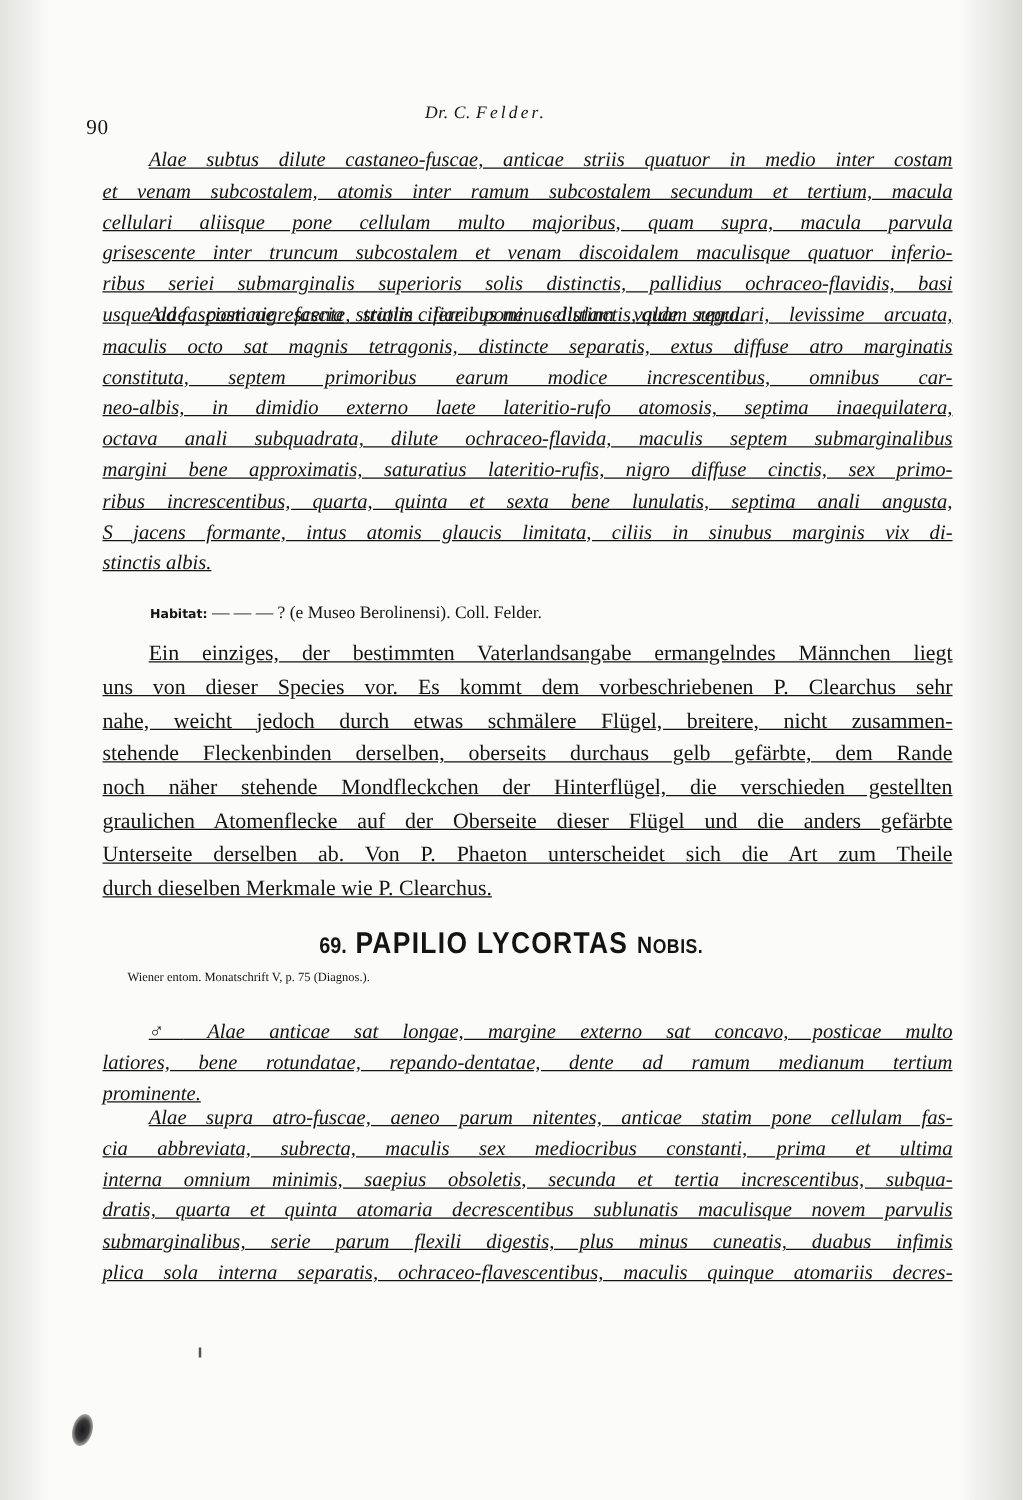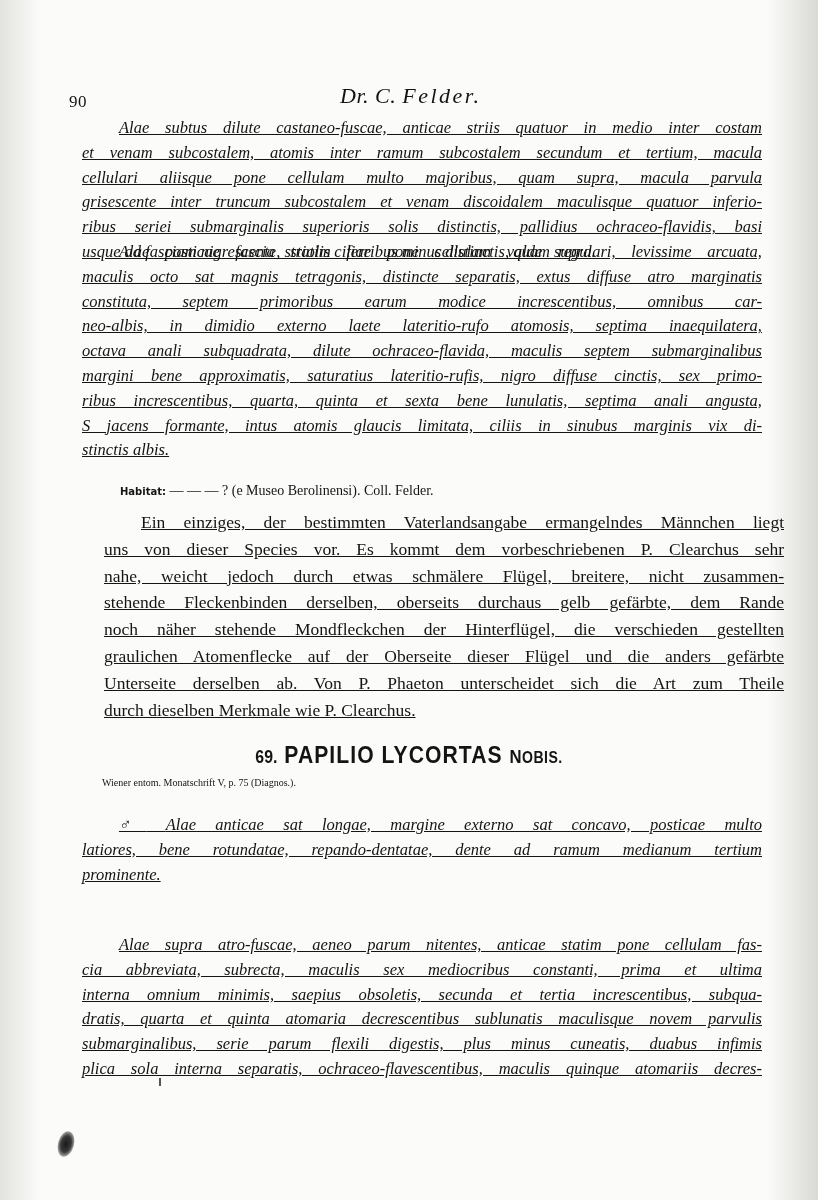--- a/index.html
+++ b/index.html
@@ -27,21 +27,21 @@
     position: absolute;
     left: 69px;
     top: 92px;
     font-size: 17px;
     letter-spacing: 0.5px;
   }
   .running-head {
     position: absolute;
     left: 340px;
     top: 83px;
-    font-size: 22px;
+    font-size: 14px;
     font-style: italic;
     letter-spacing: 0.5px;
   }
   .running-head .spaced { letter-spacing: 2.5px; }
 
   .block {
     position: absolute;
     left: 82px;
     width: 680px;
     text-decoration: underline;
@@ -51,21 +51,21 @@
     white-space: nowrap;
     text-align: justify;
     text-align-last: justify;
     height: 24.8px;
     line-height: 24.8px;
   }
   .line.last { text-align-last: left; }
   .indent { padding-left: 37px; box-sizing: border-box; }
 
   .latin { font-style: italic; font-size: 16.5px; }
-  .german { font-size: 17.5px; margin-left: 22px; }
+  .german { font-size: 17.5px; }
   .german .line { height: 26.8px; line-height: 26.8px; }
 
   .latin-1 { top: 116px; }
   .latin-2 { top: 240px; }
   .habitat {
     position: absolute;
     left: 120px;
     top: 483px;
     font-size: 14px;
   }
@@ -89,21 +89,21 @@
   .species-title .nobis { font-size: 16px; letter-spacing: 0.5px; }
   .species-title .nobis .cap { font-size: 19px; }
 
   .citation {
     position: absolute;
     left: 102px;
     top: 777px;
     font-size: 10px;
   }
   .latin-3 { top: 813px; }
-  .latin-4 { top: 933px; }
+  .latin-4 { top: 882px; }
 
   .smudge {
     position: absolute;
     left: 58px;
     top: 1131px;
     width: 16px;
     height: 26px;
     border-radius: 50%;
     background: radial-gradient(ellipse at center, #1a1a1a 0%, #3a3a3a 45%, rgba(120,120,120,0.3) 80%, rgba(255,255,255,0) 100%);
     transform: rotate(15deg);

